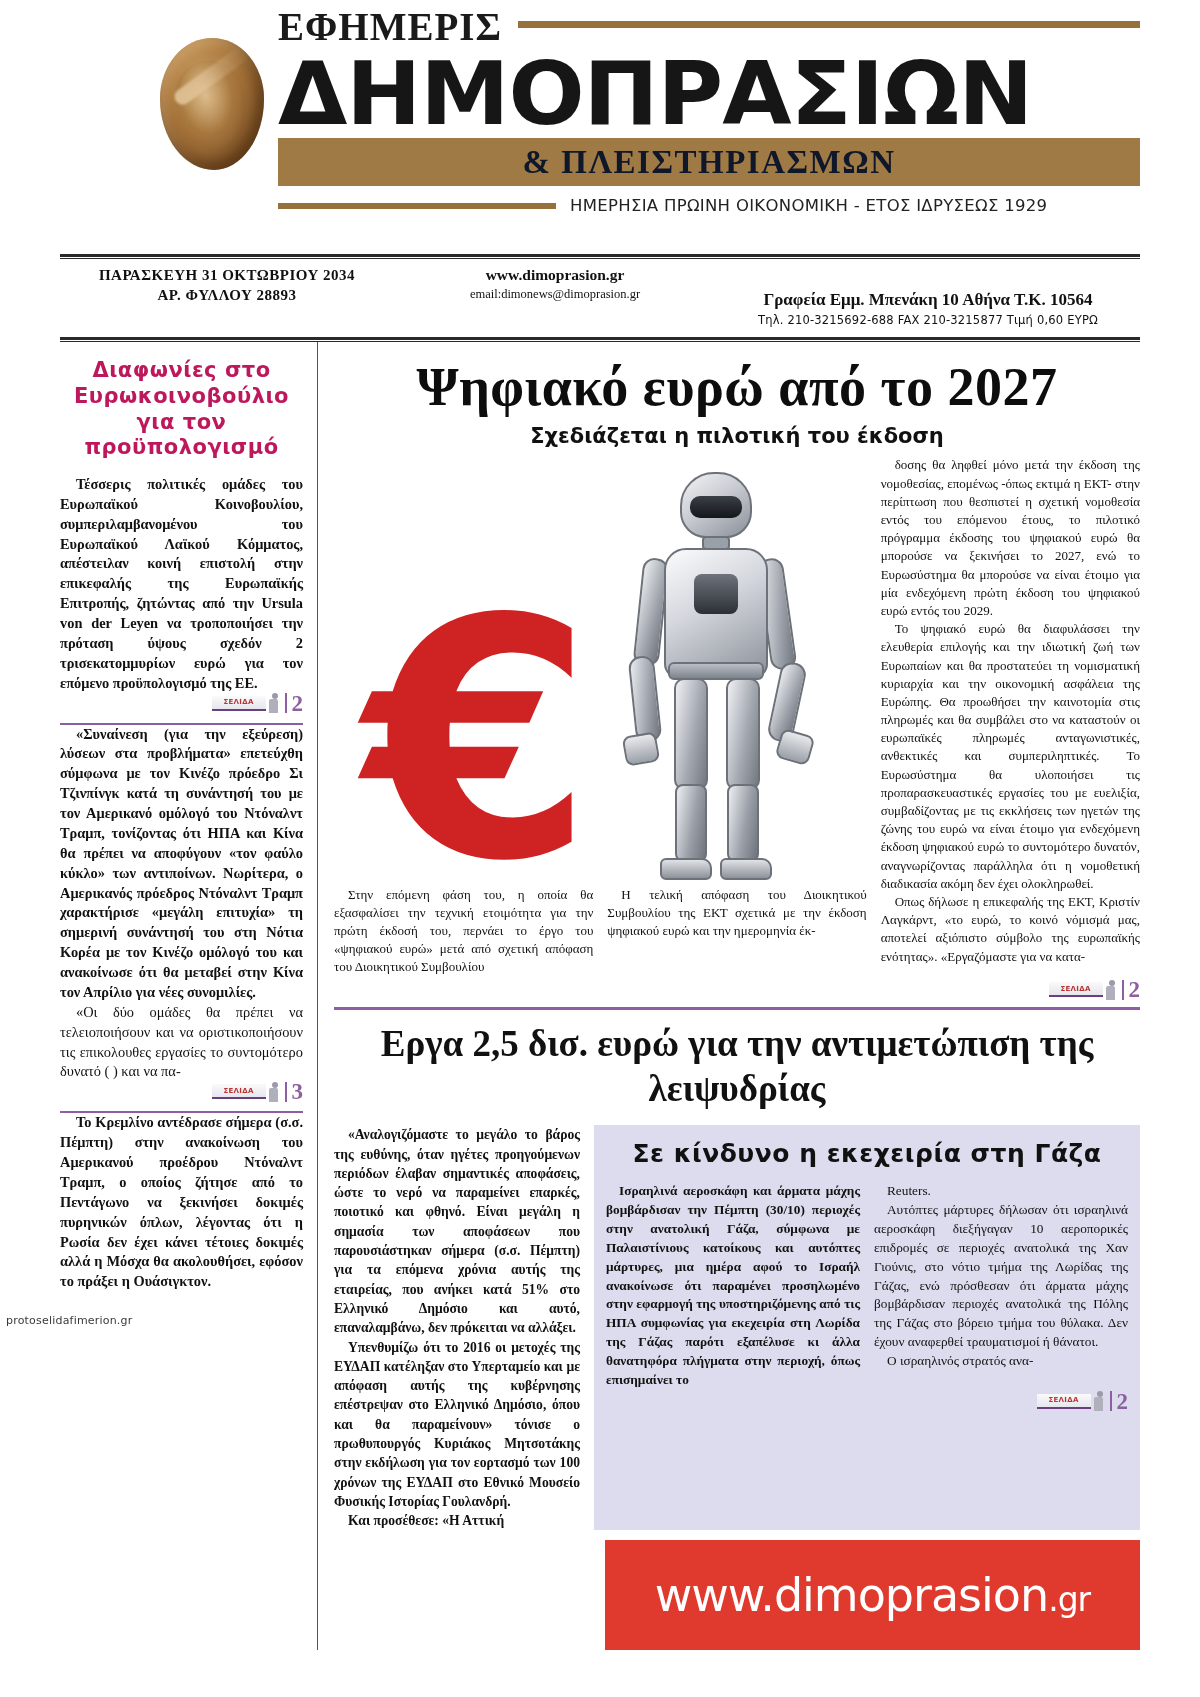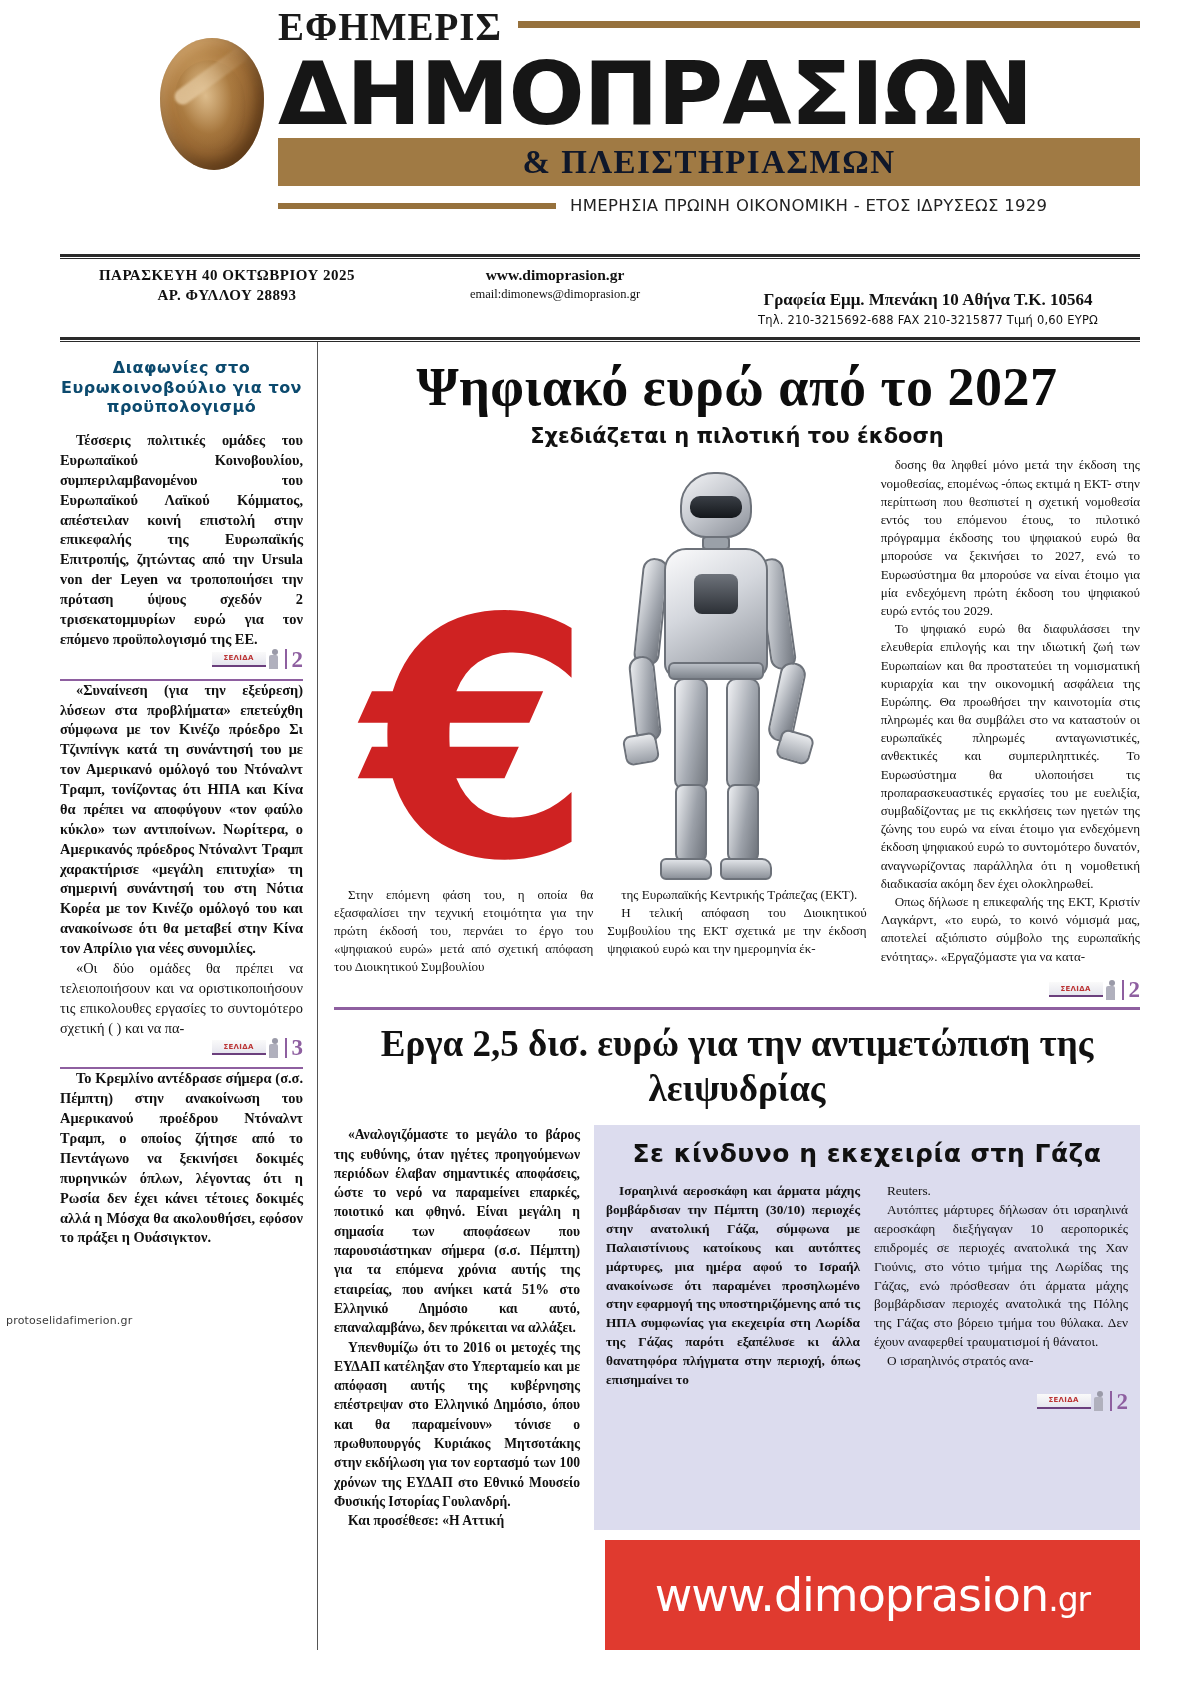--- a/index.html
+++ b/index.html
@@ -107,22 +107,22 @@
   
   .content { width:1080px; margin:0 auto; display:flex; gap:0; }
   .col-left { width:258px; padding-right:14px; border-right:1px solid #555; }
   .col-main { width:822px; padding-left:16px; }
 
   
   .side-head {
     text-align:center;
     font-family:"DejaVu Sans","Liberation Sans",sans-serif;
     font-weight:bold;
-    font-size:16px; line-height:1.22;
-    color:#0c4a6e;
+    font-size:21px; line-height:1.22;
+    color:#be185d;
     letter-spacing:.5px;
     margin:16px 0 14px;
   }
   .side-body { font-size:14.4px; line-height:1.38; text-align:justify; }
   .side-body p { margin:0; text-indent:16px; }
   .side-body p.lead { font-weight:bold; }
   .purple-rule { border-top:2px solid #8e5fa0; margin:8px 0 0; }
 
   .jump {
     display:flex; align-items:flex-end; justify-content:flex-end;
@@ -330,21 +330,21 @@
           <div class="tagline">ΗΜΕΡΗΣΙΑ ΠΡΩΙΝΗ ΟΙΚΟΝΟΜΙΚΗ  -  ΕΤΟΣ ΙΔΡΥΣΕΩΣ 1929</div>
         </div>
       </div>
     </div>
   </div>
 
   <div class="infobar-wrap">
     <div class="dbl-rule"></div>
     <div class="infobar">
       <div class="info-col left">
-        <div>ΠΑΡΑΣΚΕΥΗ   40   ΟΚΤΩΒΡΙΟΥ   2025</div>
+        <div>ΠΑΡΑΣΚΕΥΗ   31   ΟΚΤΩΒΡΙΟΥ   2034</div>
         <div>ΑΡ. ΦΥΛΛΟΥ  28893</div>
       </div>
       <div class="info-col mid">
         <div class="www">www.dimoprasion.gr</div>
         <div class="mail">email:dimonews@dimoprasion.gr</div>
       </div>
       <div class="info-col right">
         <div class="addr">Γραφεία Εμμ. Μπενάκη 10 Αθήνα Τ.Κ. 10564</div>
         <div class="tel">Τηλ.   210-3215692-688   FAX   210-3215877   Τιμή   0,60   ΕΥΡΩ</div>
       </div>
@@ -368,21 +368,21 @@
             <span class="bar"></span>
             <span class="num">2</span>
           </span>
         </div>
         <div class="purple-rule"></div>
       </div>
 
       <div>
         <div class="side-body">
           <p class="lead">«Συναίνεση (για την εξεύρεση) λύσεων στα προβλήματα» επετεύχθη σύμφωνα με τον Κινέζο πρόεδρο Σι Τζινπίνγκ κατά τη συνάντησή του με τον Αμερικανό ομόλογό του Ντόναλντ Τραμπ, τονίζοντας ότι ΗΠΑ και Κίνα θα πρέπει να αποφύγουν «τον φαύλο κύκλο» των αντιποίνων. Νωρίτερα, ο Αμερικανός πρόεδρος Ντόναλντ Τραμπ χαρακτήρισε «μεγάλη επιτυχία» τη σημερινή συνάντησή του στη Νότια Κορέα με τον Κινέζο ομόλογό του και ανακοίνωσε ότι θα μεταβεί στην Κίνα τον Απρίλιο για νέες συνομιλίες.</p>
-          <p>«Οι δύο ομάδες θα πρέπει να τελειοποιήσουν και να οριστικοποιήσουν τις επικολουθες εργασίες το συντομότερο σχετική ( ) και να πα-</p>
+          <p>«Οι δύο ομάδες θα πρέπει να τελειοποιήσουν και να οριστικοποιήσουν τις επικολουθες εργασίες το συντομότερο δυνατό ( ) και να πα-</p>
         </div>
         <div class="jump">
           <span class="badge">
             <span class="plaque">ΣΕΛΙΔΑ</span>
             <span class="fig"></span>
             <span class="bar"></span>
             <span class="num">3</span>
           </span>
         </div>
         <div class="purple-rule"></div>
@@ -437,21 +437,20 @@
               <p>Το ψηφιακό ευρώ θα διαφυλάσσει την ελευθερία επιλογής και την ιδιωτική ζωή των Ευρωπαίων και θα προστατεύει τη νομισματική κυριαρχία και την οικονομική ασφάλεια της Ευρώπης. Θα προωθήσει την καινοτομία στις πληρωμές και θα συμβάλει στο να καταστούν οι ευρωπαϊκές πληρωμές ανταγωνιστικές, ανθεκτικές και συμπεριληπτικές. Το Ευρωσύστημα θα υλοποιήσει τις προπαρασκευαστικές εργασίες του με ευελιξία, συμβαδίζοντας με τις εκκλήσεις των ηγετών της ζώνης του ευρώ να είναι έτοιμο για ενδεχόμενη έκδοση ψηφιακού ευρώ το συντομότερο δυνατόν, αναγνωρίζοντας παράλληλα ότι η νομοθετική διαδικασία ακόμη δεν έχει ολοκληρωθεί.</p>
               <p>Οπως δήλωσε η επικεφαλής της ΕΚΤ, Κριστίν Λαγκάρντ, «το ευρώ, το κοινό νόμισμά μας, αποτελεί αξιόπιστο σύμβολο της ευρωπαϊκής ενότητας». «Εργαζόμαστε για να κατα-</p>
             </div>
         </div>
 
         <div class="hero-text-row">
           <div class="hero-col">
               <p>Στην επόμενη φάση του, η οποία θα εξασφαλίσει την τεχνική ετοιμότητα για την πρώτη έκδοσή του, περνάει το έργο του «ψηφιακού ευρώ» μετά από σχετική απόφαση του Διοικητικού Συμβουλίου</p>
             </div>
           <div class="hero-col">
-              <p>της Ευρωπαϊκής Κεντρικής Τράπεζας (ΕΚΤ).</p>
               <p>Η τελική απόφαση του Διοικητικού Συμβουλίου της ΕΚΤ σχετικά με την έκδοση ψηφιακού ευρώ και την ημερομηνία έκ-</p>
             </div>
           <div class="hero-col" style="visibility:hidden"></div>
         </div>
       </div>
 
       <div class="jump" style="justify-content:flex-end;margin-top:2px">
         <span class="badge">
           <span class="plaque">ΣΕΛΙΔΑ</span>
           <span class="fig"></span>

